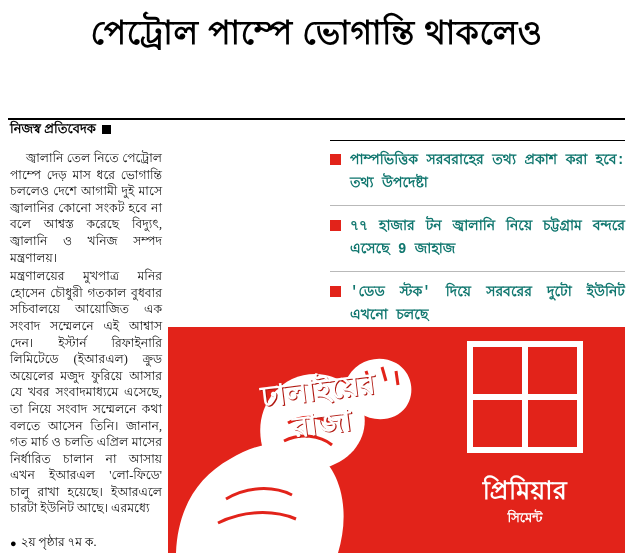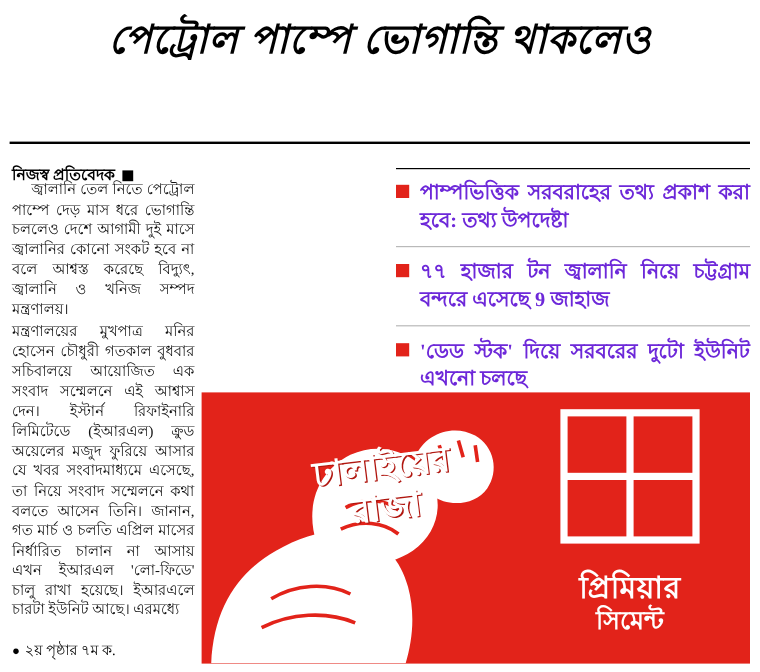--- a/index.html
+++ b/index.html
@@ -22,21 +22,20 @@
 
   
   .headline {
     position: absolute;
     left: 0;
     top: 0;
     width: 633px;
     padding: 10px 8px 6px 8px;
     box-sizing: border-box;
     text-align: center;
-    font-style: italic;
   }
   .headline-line {
     font-family: "Liberation Sans", sans-serif;
     font-weight: bold;
     font-size: 33px;
     line-height: 45px;
     color: #000000;
     letter-spacing: 0.5px;
     white-space: nowrap;
   }
@@ -48,21 +47,21 @@
     top: 118px;
     width: 617px;
     height: 2px;
     background: #000000;
   }
 
   
   .byline {
     position: absolute;
     left: 10px;
-    top: 136px;
+    top: 119px;
     width: 300px;
     display: flex;
     align-items: center;
     gap: 6px;
   }
   .byline-text {
     font-family: "Liberation Serif", serif;
     font-weight: bold;
     font-size: 13px;
     color: #000000;
@@ -130,25 +129,25 @@
   }
   .bullet-dot {
     width: 11px;
     height: 11px;
     background: #e2231a;
     margin-top: 5px;
     margin-right: 9px;
     flex: 0 0 auto;
   }
   .bullet-text {
-    font-family: Liberation Serif, serif;
-    font-weight: bold;
-    font-size: 17px;
+    font-family: Liberation Mono, monospace;
+    font-weight: bold;
+    font-size: 14px;
     line-height: 23px;
-    color: #6d28d9;
+    color: #0f766e;
     text-align: justify;
     flex: 1 1 auto;
   }
   .sep-line {
     width: 100%;
     height: 1px;
     background: #b9b9b9;
     margin: 0 0 9px 0;
   }
 
@@ -203,21 +202,21 @@
     font-family: "Liberation Sans", sans-serif;
     font-weight: bold;
     font-size: 25px;
     color: #ffffff;
     letter-spacing: 0.5px;
     line-height: 30px;
   }
   .logo-sub {
     font-family: "Liberation Sans", sans-serif;
     font-weight: bold;
-    font-size: 21px;
+    font-size: 13px;
     color: #ffffff;
     line-height: 26px;
   }
 
   
   .ad-tagline {
     position: absolute;
     left: 62px;
     top: 46px;
     width: 180px;

